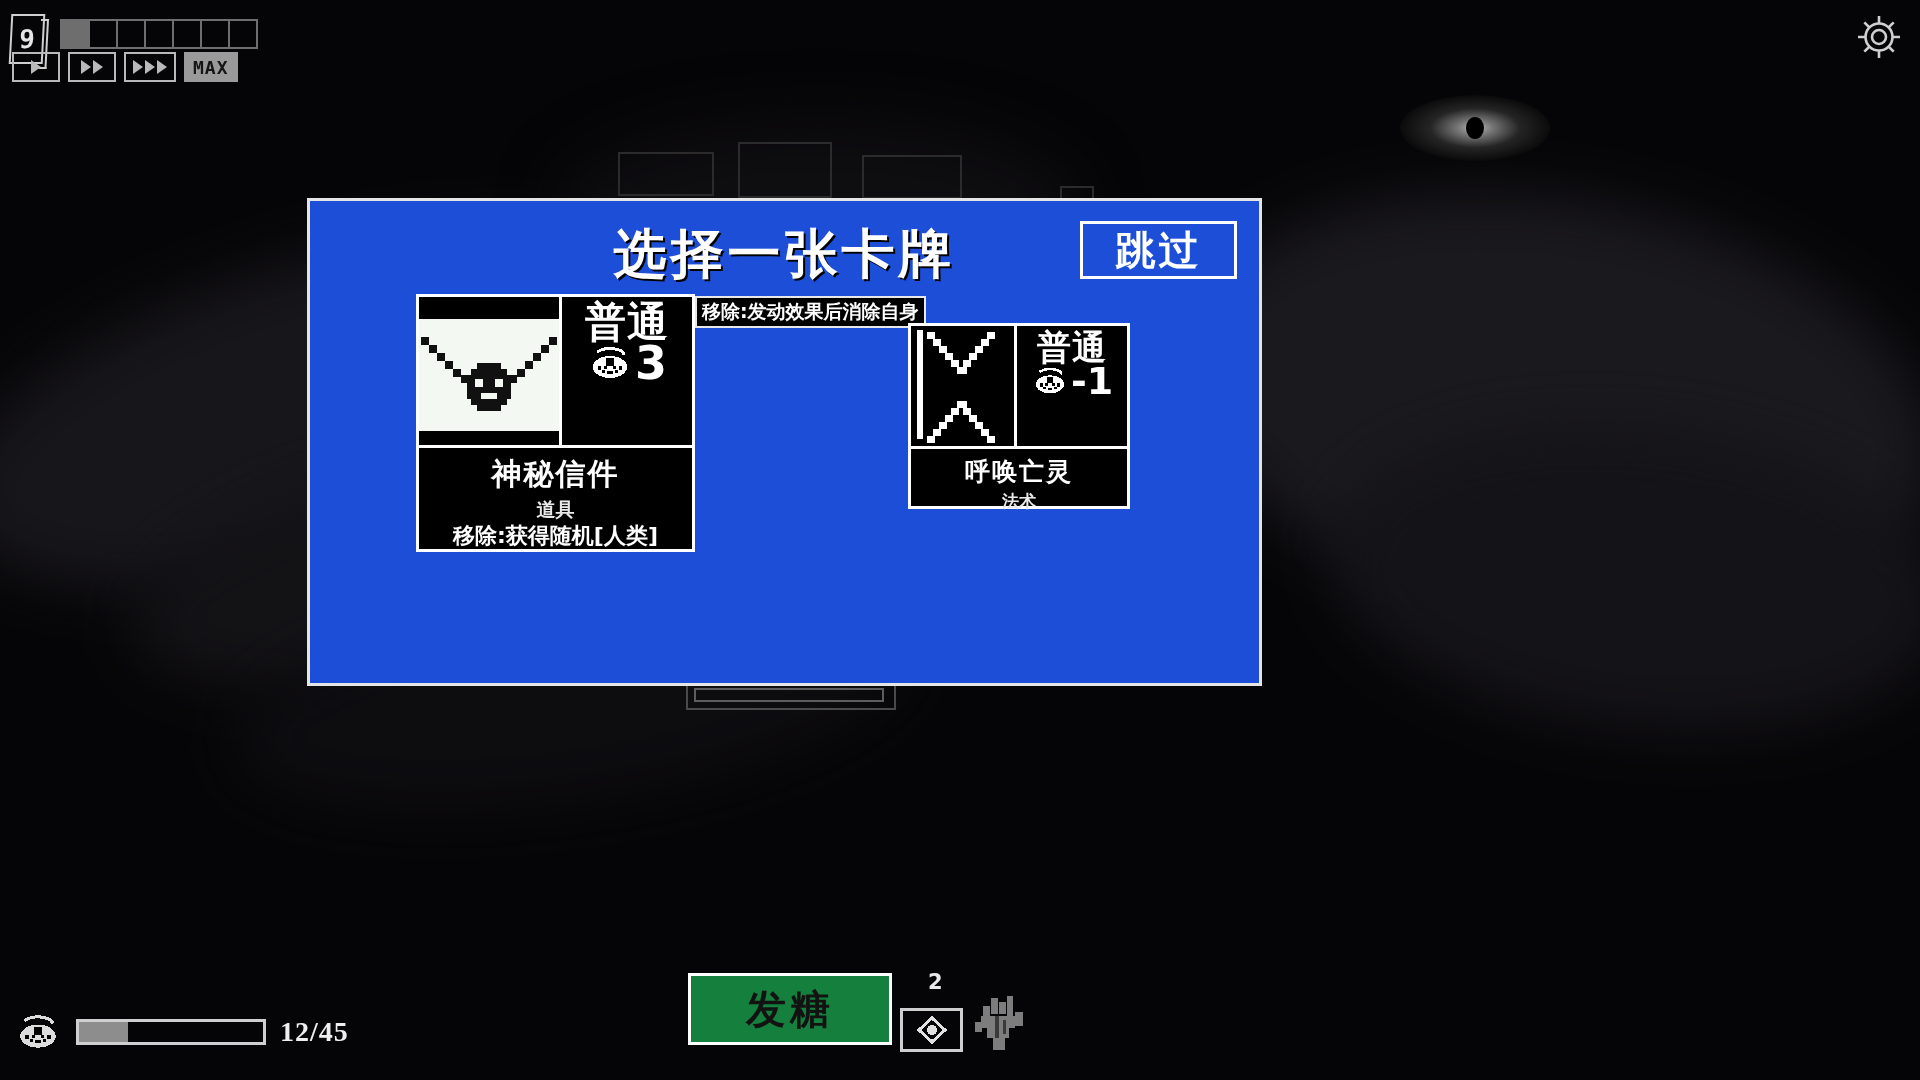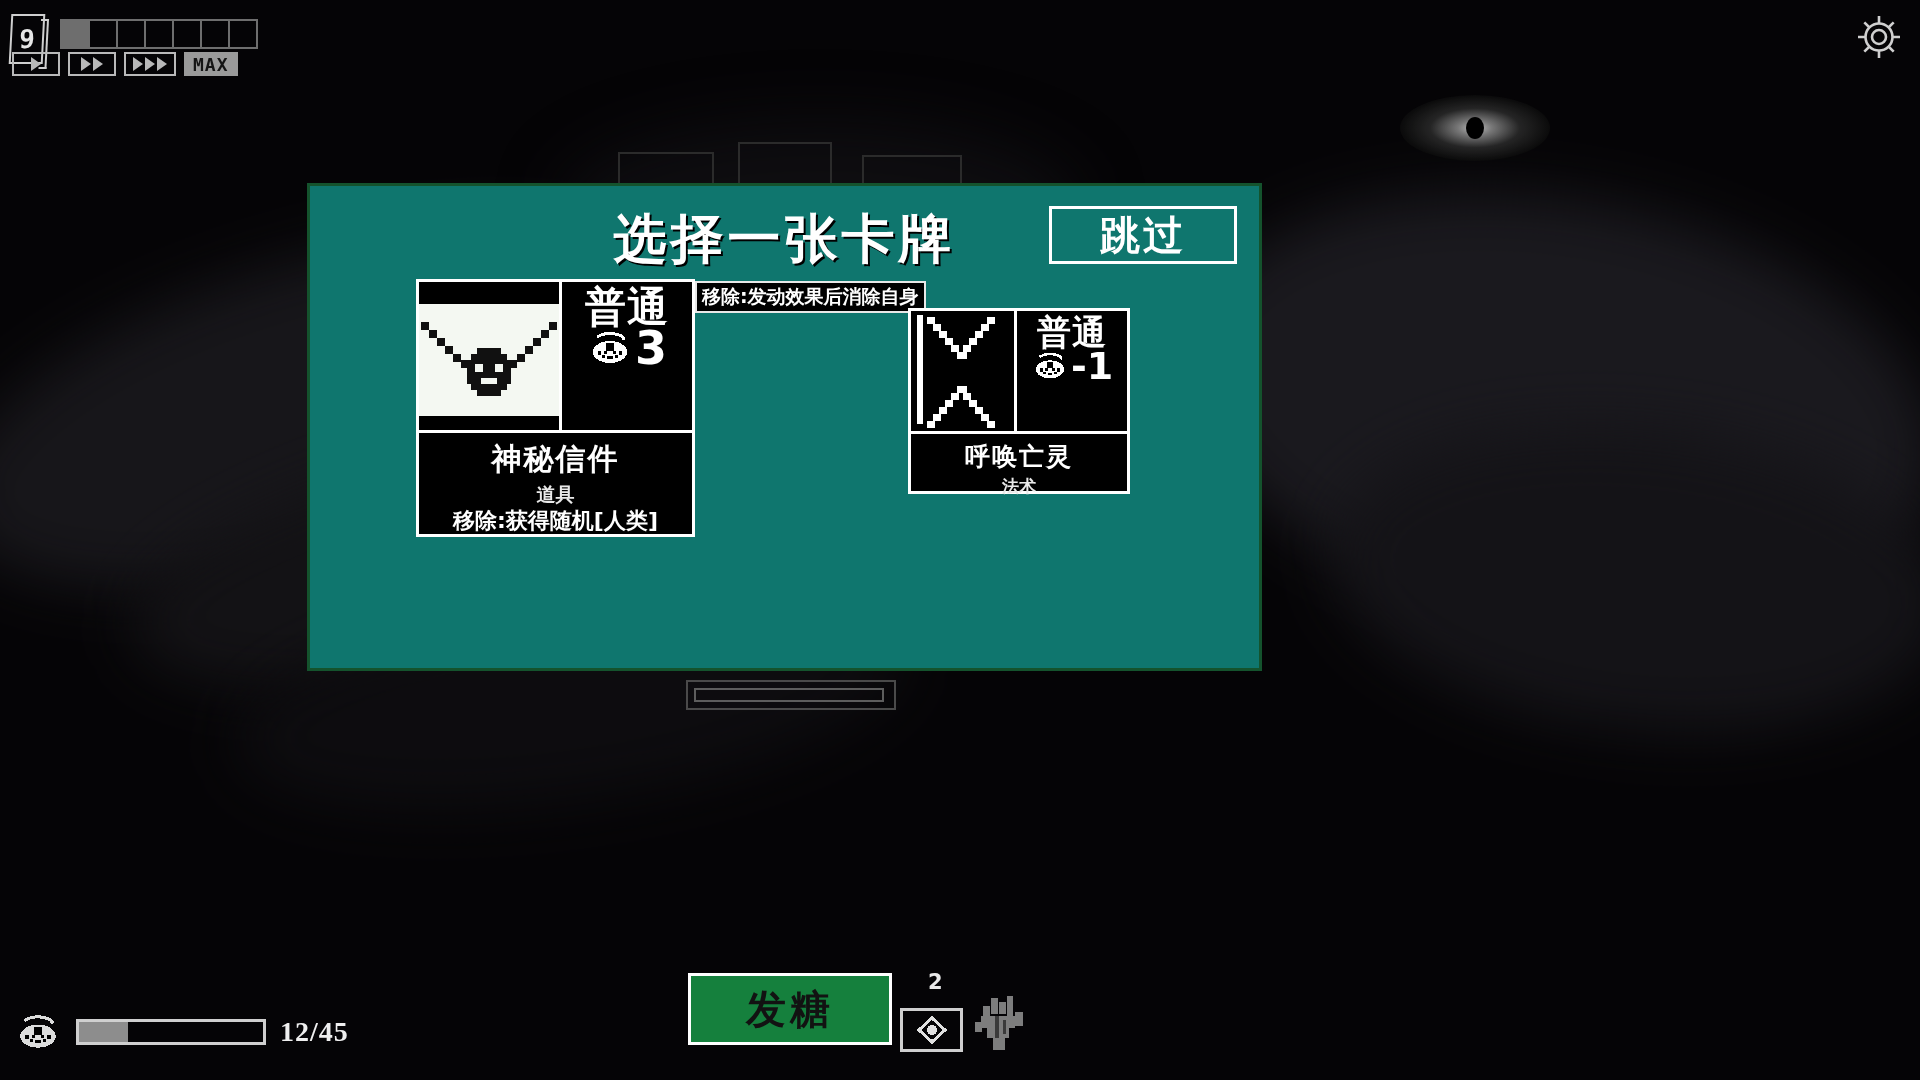--- a/index.html
+++ b/index.html
@@ -47,21 +47,21 @@
   #deck-icon::after {
     content:""; position:absolute; right:-6px; top:3px; width:6px; height:46px;
     border:2px solid #cfcfcf; border-left:none;
   }
   #deck-slots { display:flex; margin-left:18px; margin-top:5px; }
   .slot { width:30px; height:30px; border:2px solid #6e6e6e; margin-left:-2px; background:transparent; }
   .slot.filled { background:#6e6e6e; }
 
   #speedbar { position:absolute; left:12px; top:52px; display:flex; gap:8px; }
   .spd {
-    border:2px solid #b9b9b9; height:24px; min-width:48px;
+    border:2px solid #b9b9b9; height:30px; min-width:48px;
     display:flex; align-items:center; justify-content:center; gap:2px;
     color:#b9b9b9; background:transparent; padding:0 7px;
   }
   .spd.active { background:#9a9a9a; color:#151515; border-color:#9a9a9a; }
   .spd .tri {
     width:0; height:0; border-left:10px solid currentColor;
     border-top:7px solid transparent; border-bottom:7px solid transparent;
   }
   .spd .maxtxt { font-family:"DejaVu Sans Mono", monospace; font-weight:bold; font-size:18px; letter-spacing:1px; }
 
@@ -72,31 +72,31 @@
   .ghost-slot { position:absolute; border:2px solid #2b2b2b; }
   #gs1 { left:618px; top:152px; width:96px; height:44px; }
   #gs2 { left:738px; top:142px; width:94px; height:56px; }
   #gs3 { left:862px; top:155px; width:100px; height:44px; }
   #gs4 { left:1060px; top:186px; width:34px; height:14px; }
   #gs5 { left:686px; top:680px; width:210px; height:30px; border-color:#4a4a4a; }
   #gs5 .inner { position:absolute; left:6px; top:6px; width:190px; height:14px; border:2px solid #5d5d5d; }
 
   
   #modal {
-    position:absolute; left:307px; top:183px; width:955px; height:488px;
-    background:#0f766e; border:3px solid #14532d;
+    position:absolute; left:307px; top:198px; width:955px; height:488px;
+    background:#1d4ed8; border:3px solid #e5e5e5;
   }
   #modal-title {
     position:absolute; left:0; right:0; top:18px; text-align:center;
     color:#fff; font-size:53px; font-weight:bold; letter-spacing:4px;
     font-family:"DejaVu Sans", sans-serif;
     text-shadow:2px 2px 0 #000;
   }
   #skip-button {
-    position:absolute; right:22px; top:20px; width:188px; height:58px;
+    position:absolute; right:22px; top:20px; width:157px; height:58px;
     border:3px solid #fff; color:#fff; font-size:40px; font-weight:bold;
     display:flex; align-items:center; justify-content:center; letter-spacing:3px;
     cursor:pointer;
   }
 
   
   .card { position:absolute; border:3px solid #fff; background:#000; }
   #card-left  { left:106px; top:93px; width:279px; height:258px; }
   #card-right { left:598px; top:122px; width:222px; height:186px; }
 

